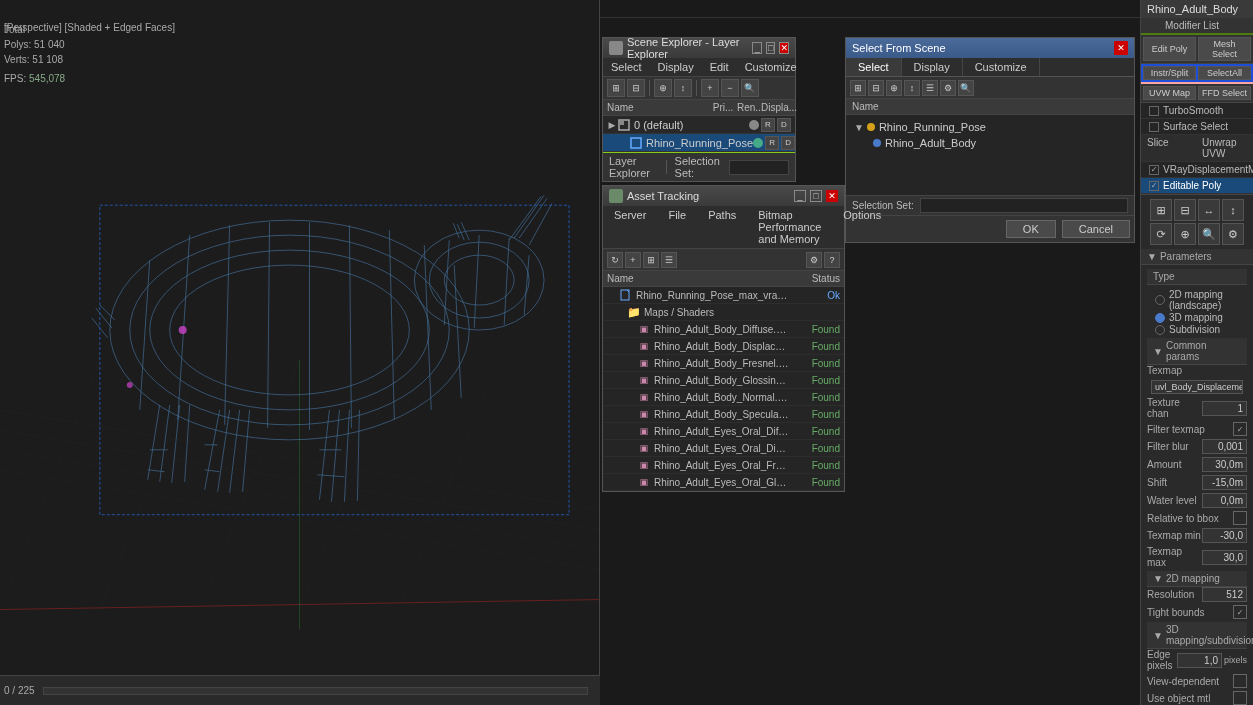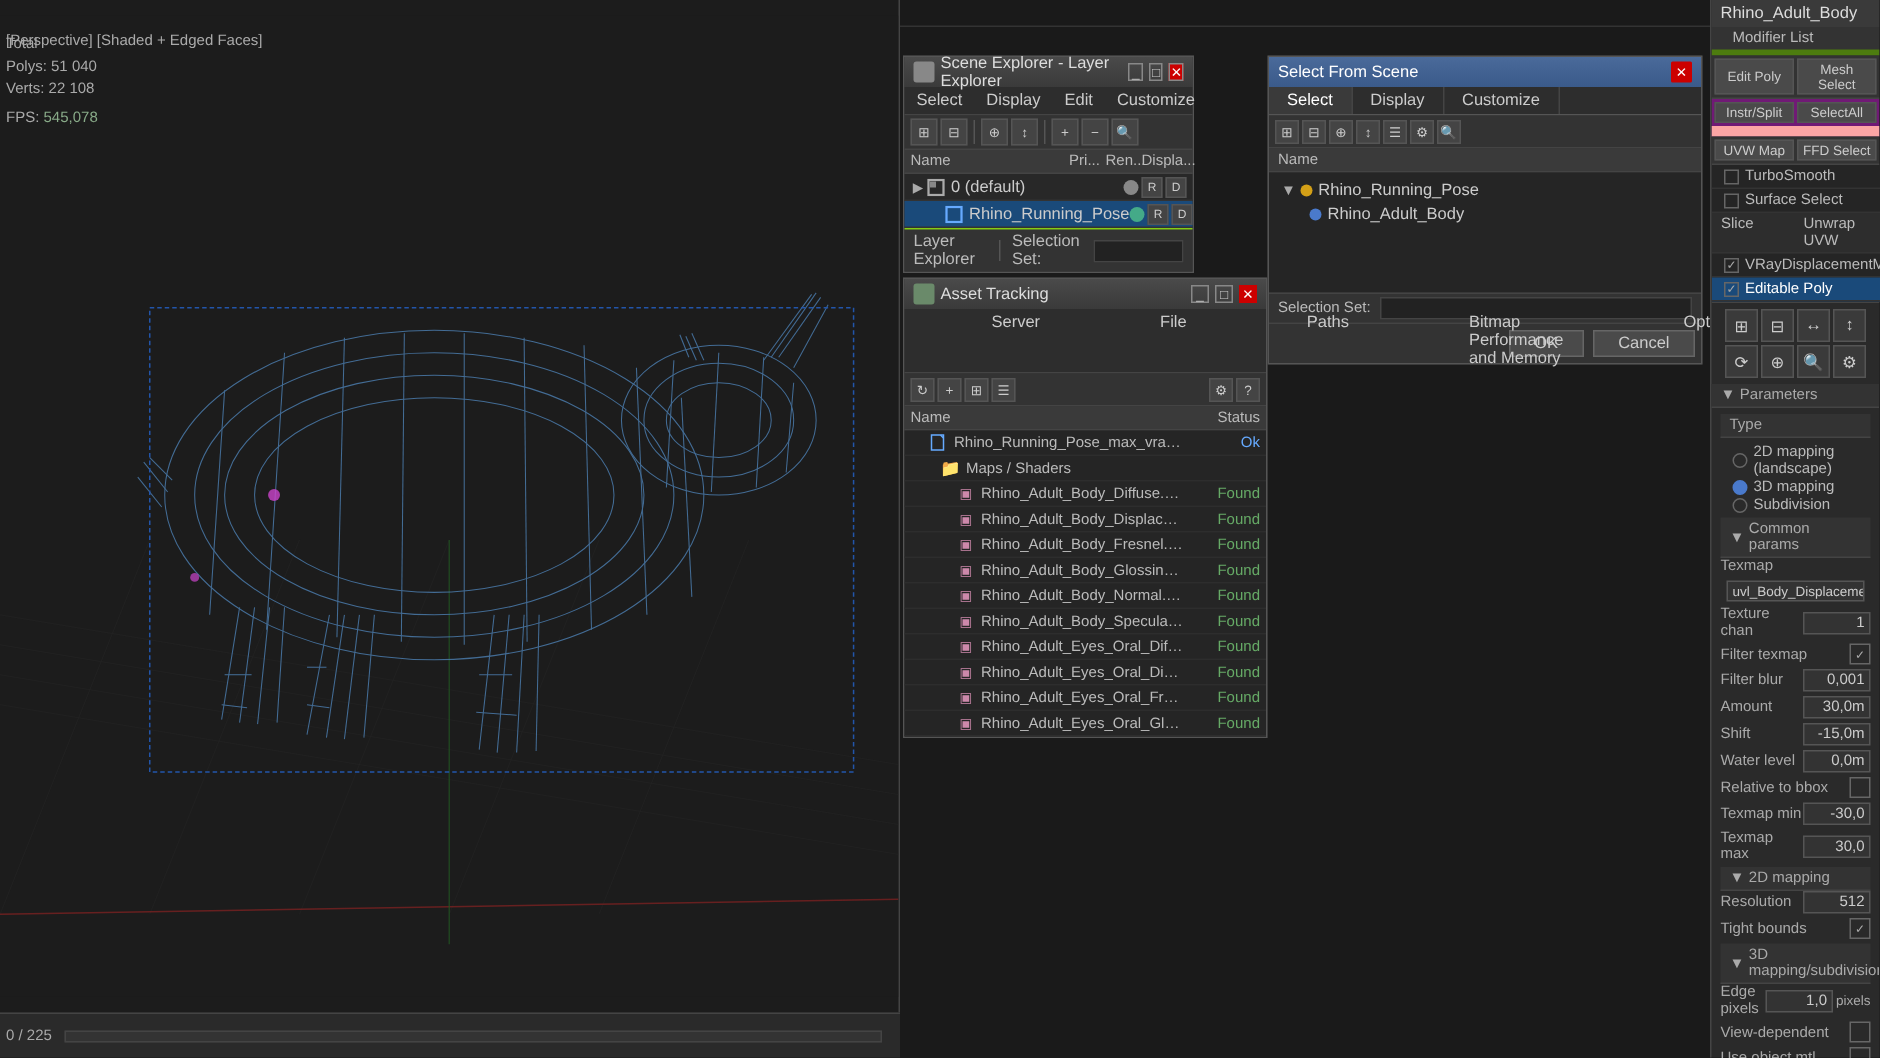--- a/index.html
+++ b/index.html
@@ -279,25 +279,24 @@
     }
     #asset-tracking .title-bar .spacer { flex: 1; }
 
     .at-menu-bar {
       background: #2d2d2d;
       display: flex;
       border-bottom: 1px solid #444;
       padding: 1px 0;
     }
     .at-menu-bar span {
-      padding: 2px 22px;
+      padding: 2px 11px;
       cursor: pointer;
       color: #ccc;
       font-size: 11px;
-      margin-left: 36px;
     }
     .at-toolbar {
       background: #333;
       display: flex;
       align-items: center;
       padding: 2px 4px;
       gap: 2px;
       border-bottom: 1px solid #444;
       min-height: 22px;
     }
@@ -336,24 +335,24 @@
       position: absolute;
       left: 1140px; top: 0;
       width: 113px;
       height: 705px;
       background: #2a2a2a;
       border-left: 1px solid #444;
       overflow: hidden;
     }
     .rp-title {
       background: #333;
-      padding: 2px 14px;
+      padding: 2px 24px;
       font-size: 10px;
       color: #bbb;
-      border-bottom: 4px solid #4d7c0f;
+      border-bottom: 2px solid #4d7c0f;
     }
     .rp-header {
       background: #3a3a3a;
       padding: 3px 6px;
       font-size: 11px;
       color: #ddd;
       display: flex;
       align-items: center;
       gap: 4px;
     }
@@ -512,21 +511,21 @@
 <div id="viewport">
 
   <div class="stats">
     <div>
       <span>Total</span>
     </div>
     <div>
       <span>Polys:</span> <span>51 040</span>
     </div>
     <div>
-      <span>Verts:</span> <span>22 108</span>
+      <span>Verts:</span> <span>51 108</span>
     </div>
     <div style="margin-top:4px;">
       <span>FPS:</span> <span style="color:#8a8;">545,078</span>
     </div>
   </div>
 
   <div style="position:absolute;top:22px;left:4px;font-size:10px;color:#aaa;z-index:2;pointer-events:none;">
     <span>[Perspective] [Shaded + Edged Faces]</span>
   </div>
 
@@ -854,21 +853,21 @@
   </div>
 
   <div class="rp-title">
     <span>Modifier List</span>
   </div>
 
   <div style="display:flex;gap:2px;padding:2px;background:#333;border-bottom:1px solid #444;">
     <button style="flex:1;background:#4a4a4a;border:1px solid #555;color:#ccc;font-size:9px;padding:1px;cursor:pointer;">Edit Poly</button>
     <button style="flex:1;background:#4a4a4a;border:1px solid #555;color:#ccc;font-size:9px;padding:1px;cursor:pointer;">Mesh Select</button>
   </div>
-  <div style="display:flex;gap:2px;padding:2px;background:#701a75;border-bottom:7px solid #fca5a5;">
+  <div style="display:flex;gap:2px;padding:2px;background:#1d4ed8;border-bottom:2px solid #fca5a5;">
     <button style="flex:1;background:#4a4a4a;border:1px solid #555;color:#ccc;font-size:9px;padding:1px;cursor:pointer;">Instr/Split</button>
     <button style="flex:1;background:#4a4a4a;border:1px solid #555;color:#ccc;font-size:9px;padding:1px;cursor:pointer;">SelectAll</button>
   </div>
   <div style="display:flex;gap:2px;padding:2px;background:#333;border-bottom:1px solid #444;">
     <button style="flex:1;background:#4a4a4a;border:1px solid #555;color:#ccc;font-size:9px;padding:1px;cursor:pointer;">UVW Map</button>
     <button style="flex:1;background:#4a4a4a;border:1px solid #555;color:#ccc;font-size:9px;padding:1px;cursor:pointer;">FFD Select</button>
   </div>
 
   <div style="background:#252525;border-bottom:1px solid #444;max-height:120px;overflow-y:auto;">
 

